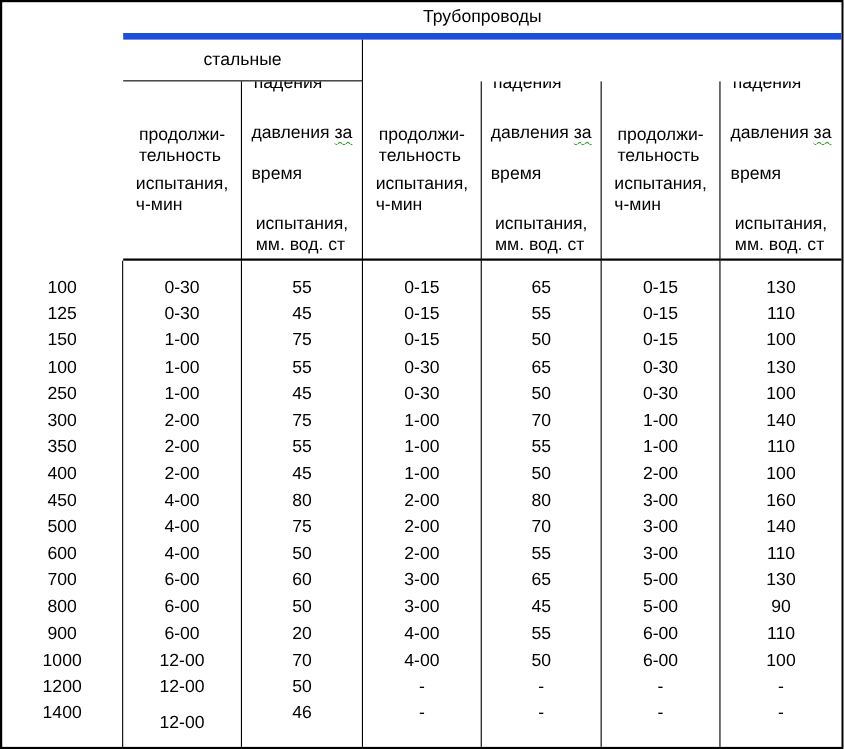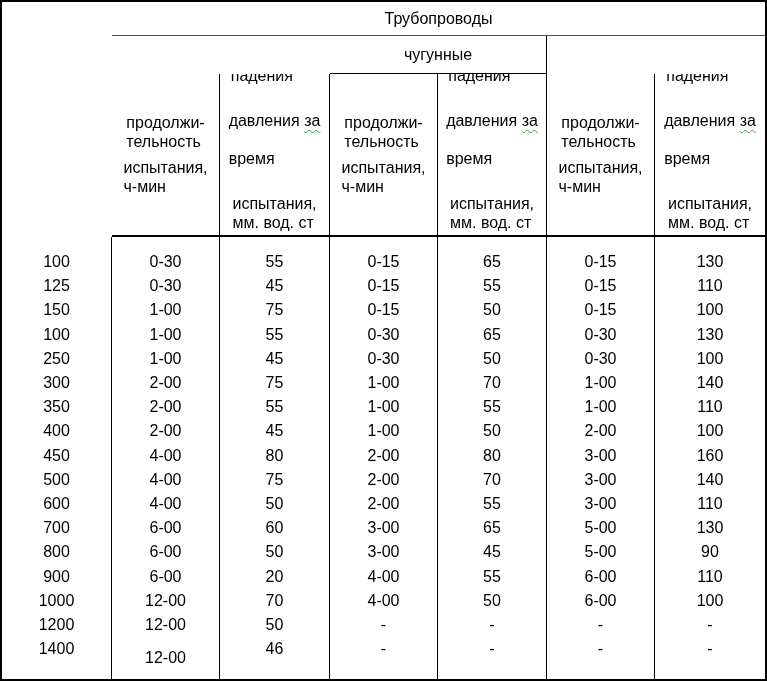--- a/index.html
+++ b/index.html
@@ -22,21 +22,21 @@
     border-right: 1px solid #000;
     border-bottom: 2px solid #000;
     text-align: center;
     white-space: pre-line;
     line-height: 21px;
     padding-top: 44px;
     box-sizing: border-box;
   }
   .pipes {
     grid-column: 2 / 8; grid-row: 1;
-    border-bottom: 1px solid #1d4ed8;
+    border-bottom: 6px solid #1d4ed8;
     display: flex; align-items: center; justify-content: center;
   }
   .grp {
     grid-row: 2;
     border-bottom: 1px solid #000;
     display: flex; align-items: center; justify-content: center;
     text-align: center;
     white-space: pre-line;
     line-height: 18px;
   }
@@ -85,21 +85,21 @@
   }
 </style>
 </head>
 <body>
 
 <div class="frame">
 
 
   <div class="pipes">Трубопроводы</div>
 
-  <div class="grp grp2">чугунные</div>
+  <div class="grp grp1">стальные</div>
 
   <div class="sub dur c2">
     <div class="para">продолжи-
 тельность</div>
     <div class="para">испытания,
 ч-мин</div>
   </div>
   <div class="sub drop c3">
     <div class="para">допустимая
 величина

